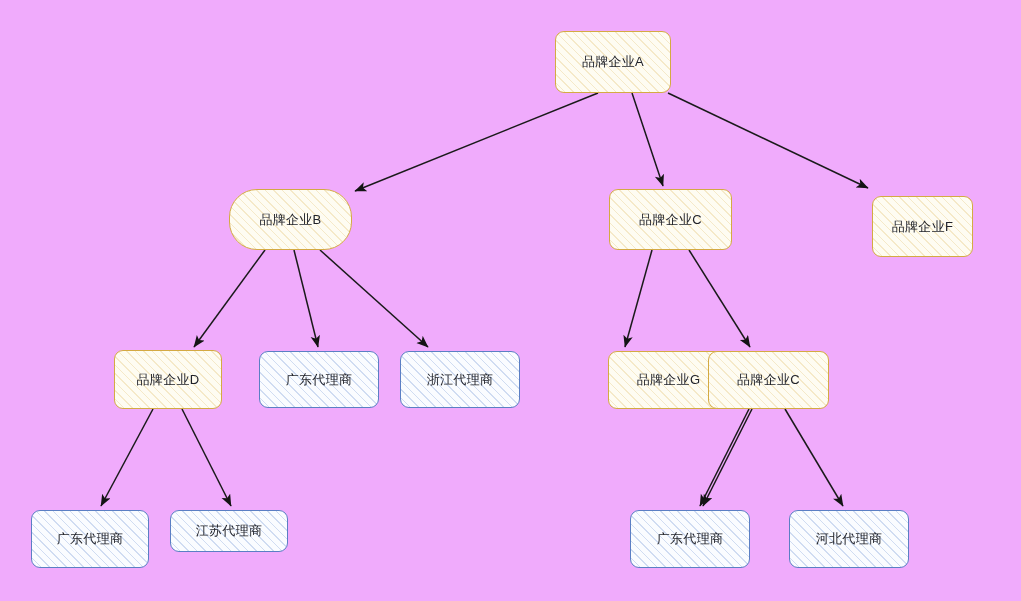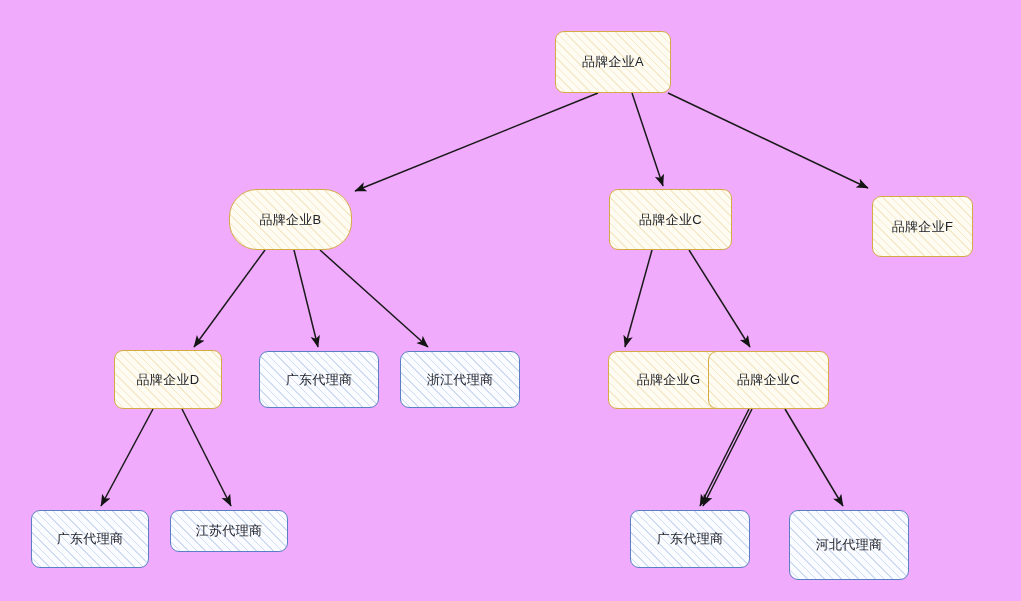--- a/index.html
+++ b/index.html
@@ -128,18 +128,18 @@
       </div>
       <div class="node node-agent" style="left: 31px; top: 510px; width: 118px; height: 58px;">
         <span class="node-label">广东代理商</span>
       </div>
       <div class="node node-agent" style="left: 170px; top: 510px; width: 118px; height: 42px;">
         <span class="node-label">江苏代理商</span>
       </div>
       <div class="node node-agent" style="left: 630px; top: 510px; width: 120px; height: 58px;">
         <span class="node-label">广东代理商</span>
       </div>
-      <div class="node node-agent" style="left: 789px; top: 510px; width: 120px; height: 70px;">
+      <div class="node node-agent" style="left: 789px; top: 510px; width: 120px; height: 58px;">
         <span class="node-label">河北代理商</span>
       </div>
     </div>
 
 </div>
 
 </body></html>

